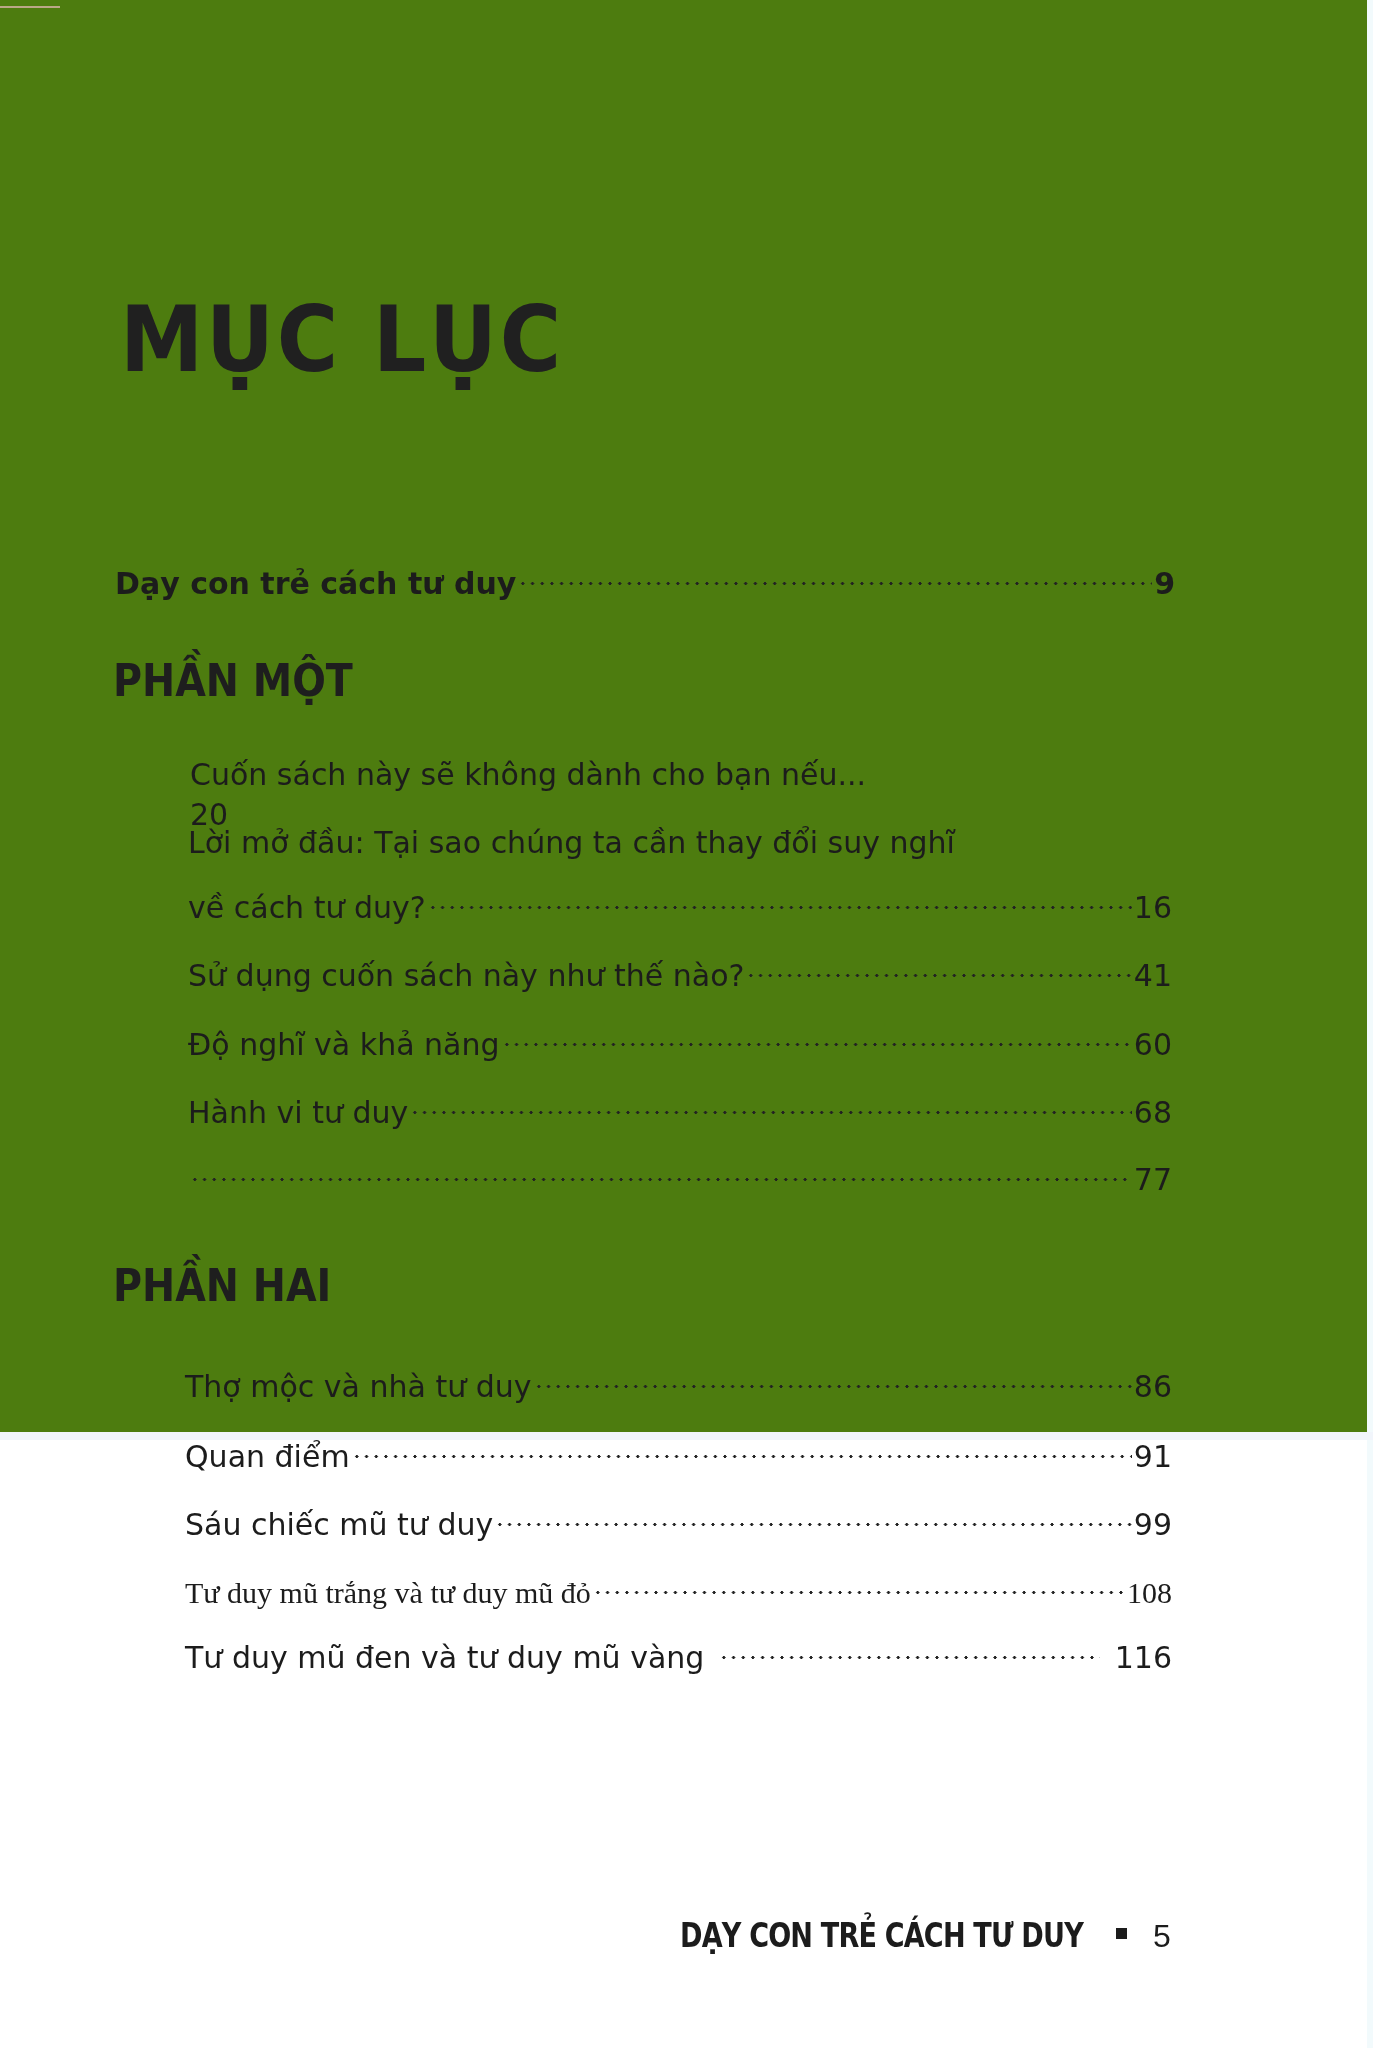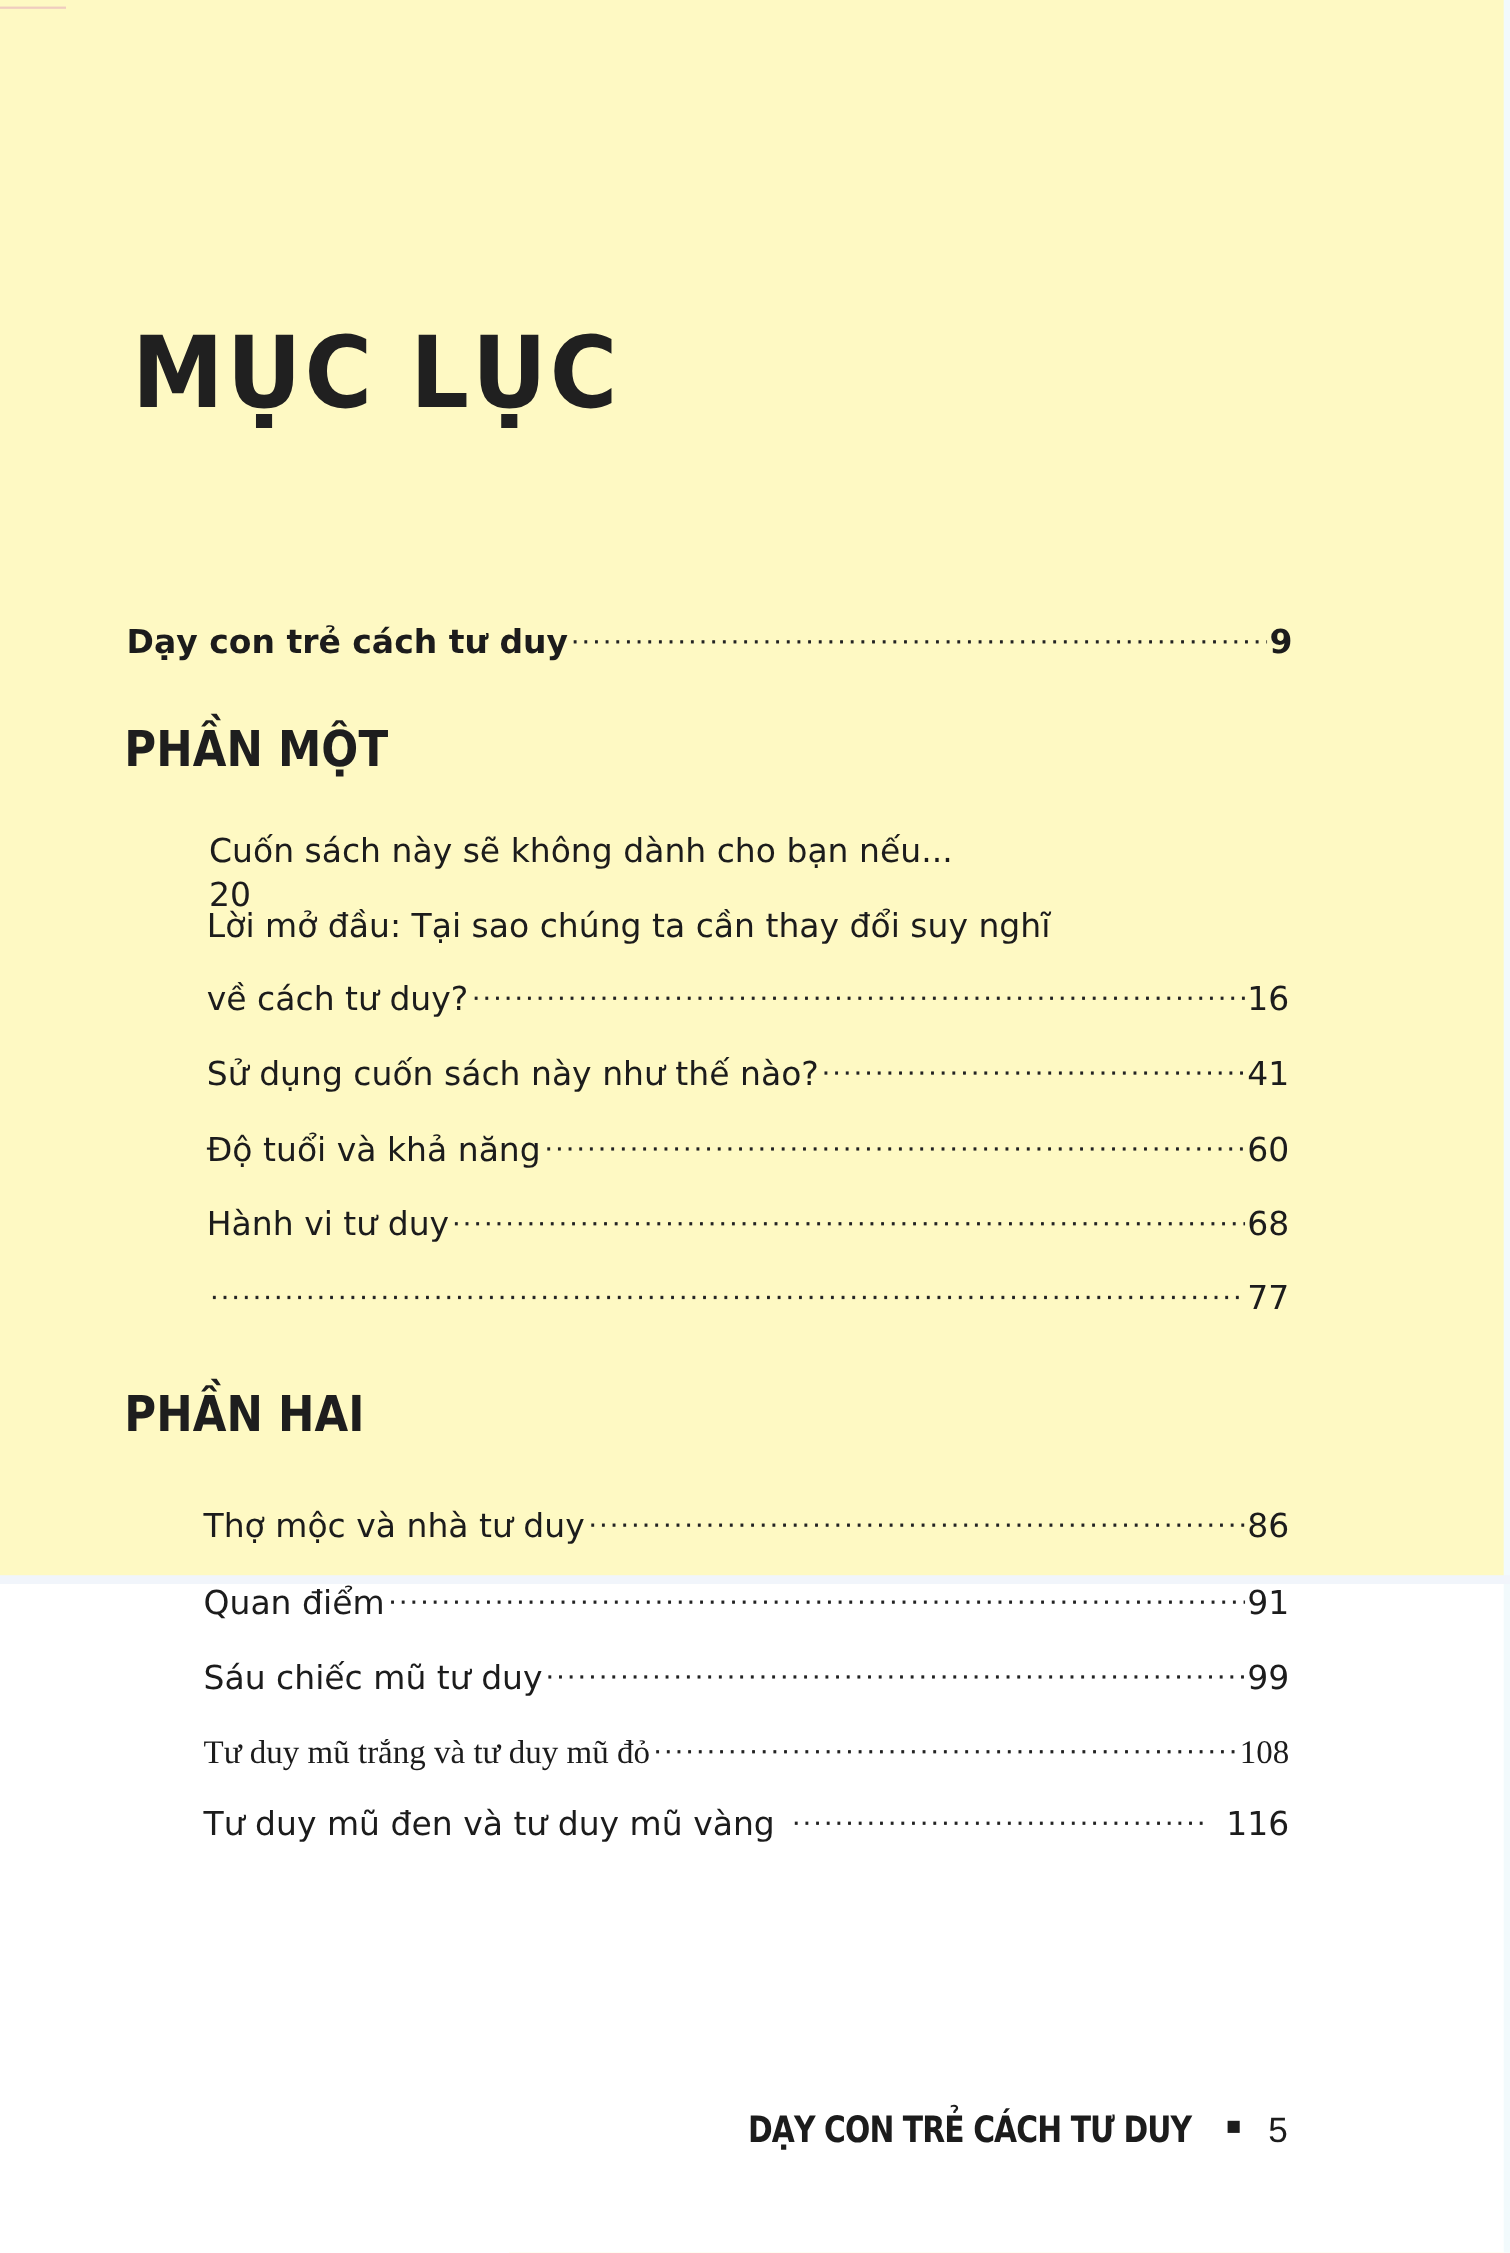--- a/index.html
+++ b/index.html
@@ -1,18 +1,18 @@
 <!DOCTYPE html>
 <html><head>
 <meta charset="utf-8">
 <style>
   html, body { margin:0; padding:0; }
   body { width:1373px; height:2048px; background:#ffffff; position:relative; overflow:hidden;
          font-family:"DejaVu Sans","Liberation Sans",sans-serif; color:#1c1c1c; }
-  .page { position:absolute; left:0; top:0; width:1373px; height:1440px; background:#fef9c3; }
+  .page { position:absolute; left:0; top:0; width:1373px; height:1440px; background:#4d7c0f; }
   .edge-top { position:absolute; left:0; top:6px; width:60px; height:2px; background:#e9b9bd; opacity:.7; }
   .edge-right { position:absolute; right:0; top:0; width:6px; height:2048px; background:#f2fafc; }
   .edge-bottom { position:absolute; left:0; bottom:0; width:1373px; height:8px; background:#f1f5fb; }
 
   .title { position:absolute; left:120px; top:290px; font-size:90px; font-weight:bold; line-height:100px;
            letter-spacing:3px; color:#202020; white-space:nowrap; transform:scaleX(0.93); transform-origin:left; }
   .part { position:absolute; font-size:45px; font-weight:bold; line-height:50px; color:#1e1e1e; white-space:nowrap;
           transform:scaleX(0.88); transform-origin:left; }
 
   .row { position:absolute; height:40px; line-height:40px; font-size:30px; display:flex; align-items:baseline; white-space:nowrap; }
@@ -63,21 +63,21 @@
     <span class="page-no">16</span>
   </div>
 
   <div class="row" style="left:188px; top:946px; width:984px;">
     <span class="label">Sử dụng cuốn sách này như thế nào?</span>
     <span class="dots"></span>
     <span class="page-no">41</span>
   </div>
 
   <div class="row" style="left:188px; top:1015px; width:984px;">
-    <span class="label">Độ tuổi và khả năng</span>
+    <span class="label">Độ nghĩ và khả năng</span>
     <span class="dots"></span>
     <span class="page-no">60</span>
   </div>
 
   <div class="row" style="left:188px; top:1083px; width:984px;">
     <span class="label">Hành vi tư duy</span>
     <span class="dots"></span>
     <span class="page-no">68</span>
   </div>
 

